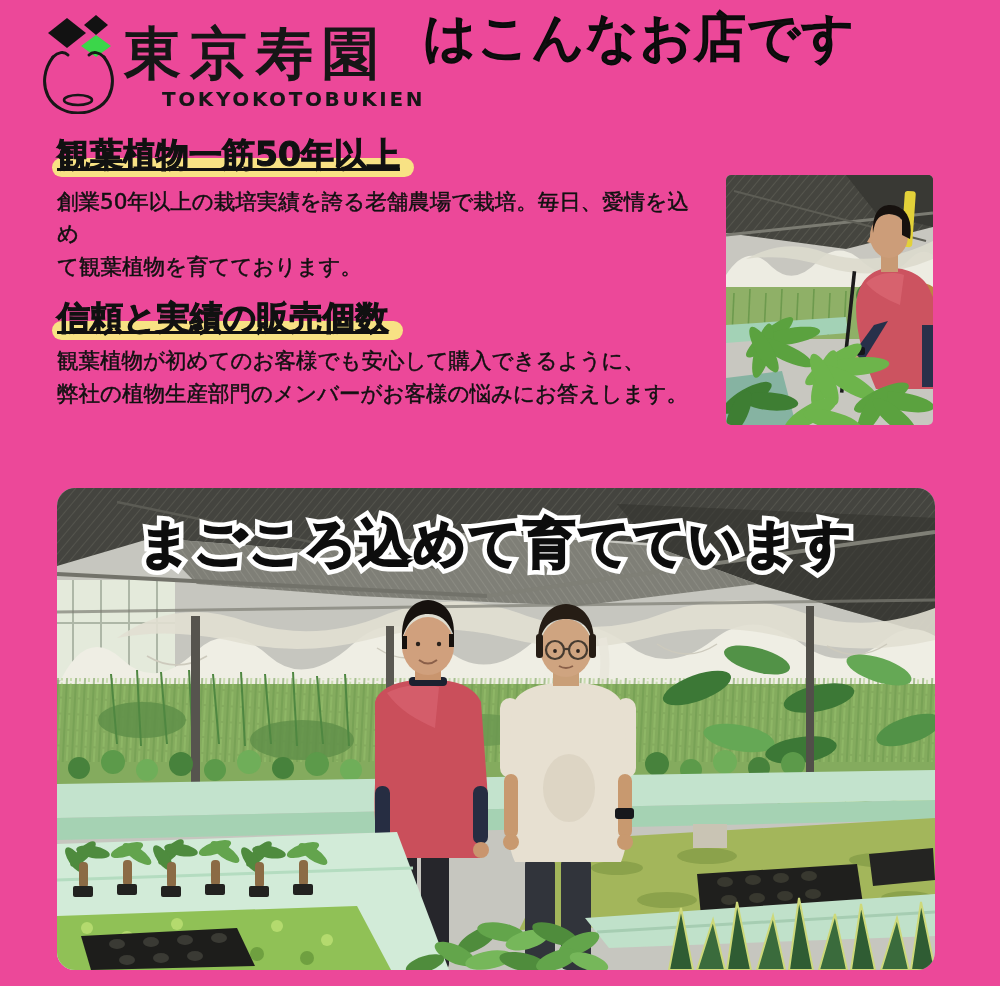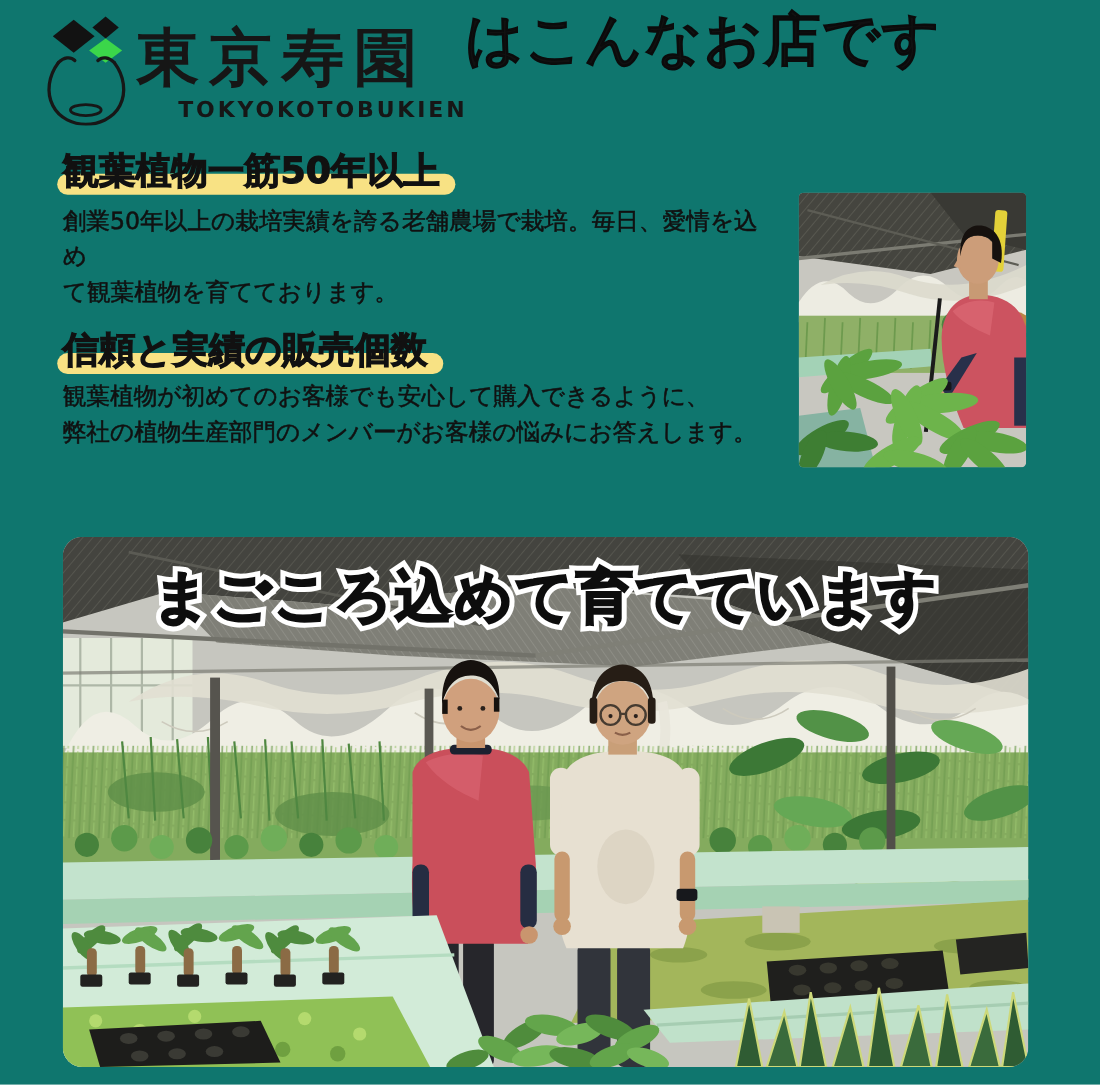--- a/index.html
+++ b/index.html
@@ -1,34 +1,34 @@
 <!DOCTYPE html>
 <html style="--hl: #f8e284;"><head>
 <meta charset="utf-8">
 <style>
   :root { --hl:#f8e284; }
   * { margin:0; padding:0; box-sizing:border-box; }
   body { background:#ffffff; font-family:"DejaVu Sans","Liberation Sans",sans-serif; color:#111; }
-  .page { position:relative; width:1000px; height:986px; background:#0f766e; overflow:hidden; }
+  .page { position:relative; width:1000px; height:986px; background:#ec4899; overflow:hidden; }
 
   
   .logo-icon { position:absolute; left:36px; top:10px; width:84px; height:104px; }
   .logo-text { position:absolute; left:124px; top:24px; width:310px; }
   .logo-ja { font-size:57px; line-height:1.05; font-weight:600; letter-spacing:9px; color:#161616; white-space:nowrap; }
   .logo-en { font-size:20px; font-weight:600; letter-spacing:2.6px; color:#161616; margin-top:3px; white-space:nowrap;margin-left:38px; }
   .headline { position:absolute; left:423px; top:8px; font-size:52px; line-height:1.15; font-weight:400;
               -webkit-text-stroke:2.2px #0b0b0b; letter-spacing:1px; white-space:nowrap; }
 
   
   .features { position:absolute; left:57px; top:128px; width:650px; }
   .feat-title { font-size:33px; font-weight:800; line-height:1.35; -webkit-text-stroke:1.1px #111; white-space:nowrap; }
   .hl-wrap { position:relative; display:inline-block; }
   .hl-bar { position:absolute; left:-5px; right:-14px; bottom:1px; height:19px; border-radius:10px;
             background:var(--hl); z-index:0; }
-  .hl-text { position:relative; z-index:1; }
+  .hl-text { position:relative; z-index:1;text-decoration:underline; }
   .feat-body { font-size:21.5px; font-weight:400; line-height:1.53; -webkit-text-stroke:0.5px #111;
                white-space:pre-line; }
   .mt-t1 { margin-top:5px; } .mt-b1 { margin-top:8px; }
   .mt-t2 { margin-top:12px; } .mt-b2 { margin-top:6px; }
   .mt-t3 { margin-top:2px; } .mt-b3 { margin-top:4px; }
 
   
   .photo-side { position:absolute; left:726px; top:175px; width:207px; height:250px;
                 border-radius:5px; overflow:hidden; }
   .photo-main { position:absolute; left:57px; top:488px; width:878px; height:482px;

